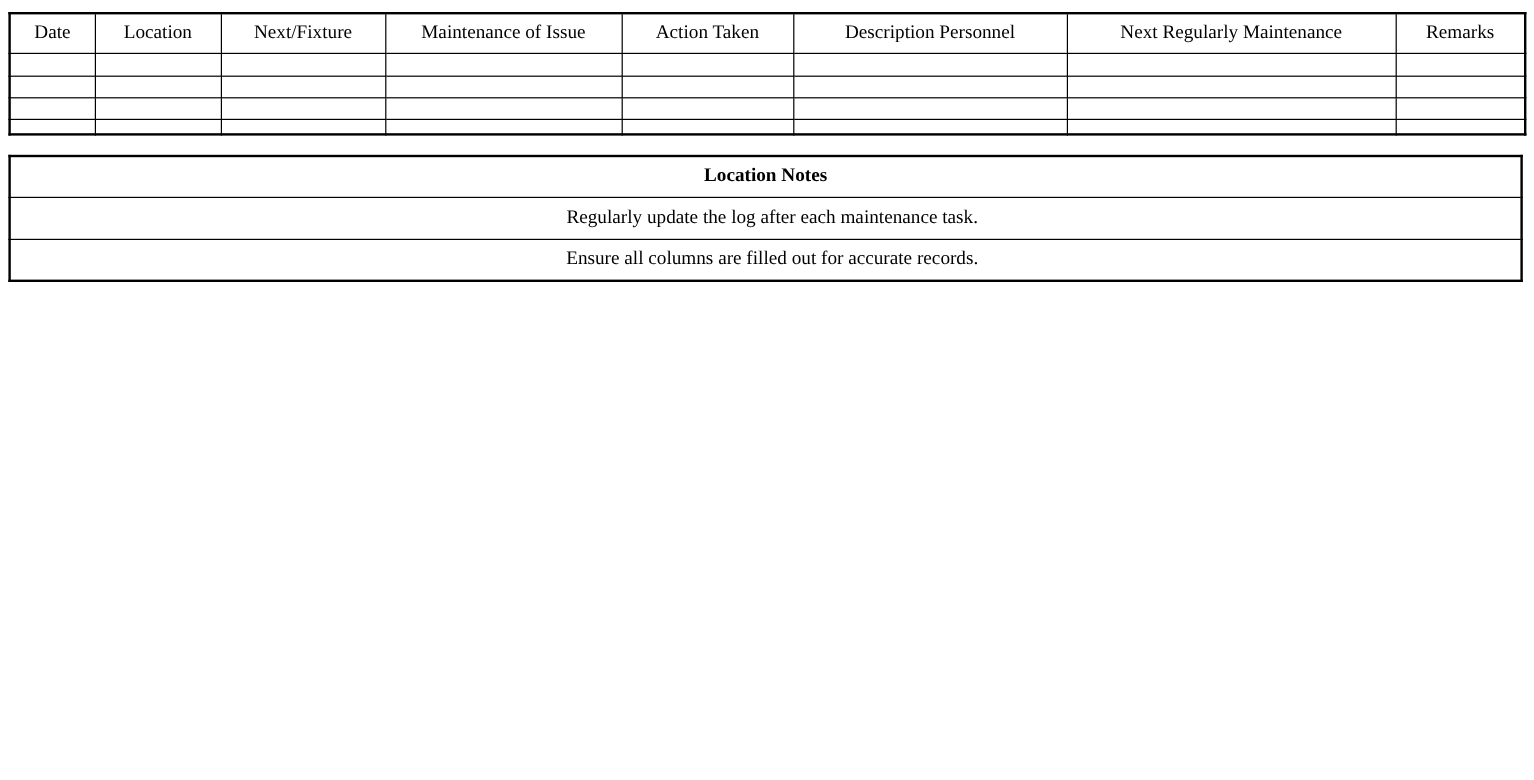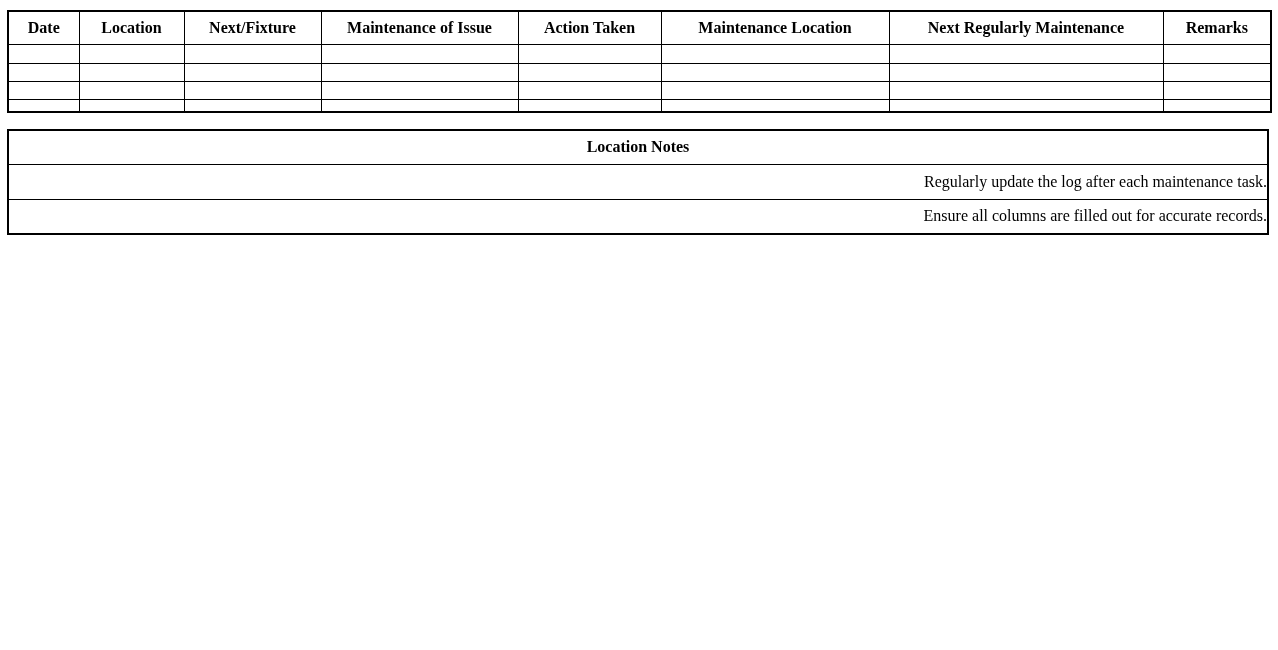--- a/index.html
+++ b/index.html
@@ -15,21 +15,21 @@
   
   table { border-collapse: collapse; table-layout: fixed; }
 
   #log-table {
     position: absolute; left: 7px; top: 10px;
     width: 1263px;
     border: 2px solid #000;
   }
   #log-table th, #log-table td { border: 1px solid #000; }
   #log-table th {
-    font-size: 16px; font-weight: bold;
+    font-size: 16px; font-weight: normal;
     text-align: center; vertical-align: middle;
     height: 33px;
     padding: 0 2px;
   }
   #log-table tbody tr:nth-child(1) td { height: 19px; }
   #log-table tbody tr:nth-child(2) td { height: 18px; }
   #log-table tbody tr:nth-child(3) td { height: 18px; }
   #log-table tbody tr:nth-child(4) td { height: 13px; }
 
   
@@ -49,21 +49,21 @@
     border: 2px solid #000;
   }
   #notes-table th, #notes-table td { border: 1px solid #000; }
   #notes-table th {
     font-size: 16px; font-weight: bold;
     text-align: center; vertical-align: middle;
     height: 34px;
   }
   #notes-table td {
     font-size: 16px;
-    text-align: right; vertical-align: middle;
+    text-align: center; vertical-align: middle;
     padding-left: 11px;
     height: 35px;
   }
   #notes-table tbody tr:nth-child(3) td { height: 36px; }
 </style>
 </head>
 <body>
 
 <table id="log-table">
   <colgroup>
@@ -76,21 +76,21 @@
       <col class="col-next">
       <col class="col-remarks">
   </colgroup>
   <thead>
     <tr>
       <th>Date</th>
       <th>Location</th>
       <th>Next/Fixture</th>
       <th>Maintenance of Issue</th>
       <th>Action Taken</th>
-      <th>Maintenance Location</th>
+      <th>Description Personnel</th>
       <th>Next Regularly Maintenance</th>
       <th>Remarks</th>
     </tr>
   </thead>
   <tbody>
     <tr>
       <td></td>
         <td></td>
         <td></td>
         <td></td>

